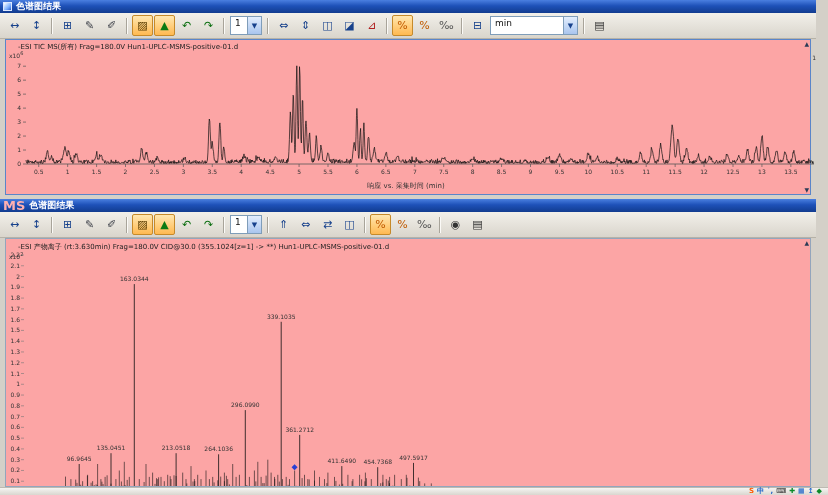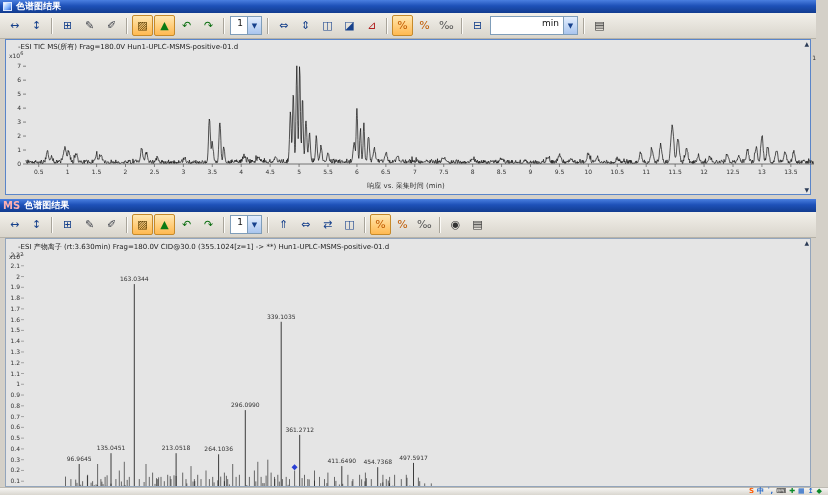--- a/index.html
+++ b/index.html
@@ -1,36 +1,36 @@
 <!DOCTYPE html>
 <html><head>
 <meta charset="utf-8">
 <style>
   html,body{margin:0;padding:0;background:#d4d0c8;}
   body{width:828px;height:495px;position:relative;overflow:hidden;
        font-family:"DejaVu Sans",sans-serif;font-size:9px;}
-  .panel{position:absolute;left:0;width:816px;text-align:right;}
+  .panel{position:absolute;left:0;width:816px;}
   .titlebar{height:13px;background:linear-gradient(to bottom,#4a7fe0 0%,#1e51b8 45%,#123c8f 100%);
             color:#fff;font-size:9px;font-weight:bold;display:flex;align-items:center;
             padding-left:3px;gap:4px;}
   .win-icon{width:9px;height:9px;background:linear-gradient(135deg,#ffffff,#7fb2ff 60%,#2a5fd0);
             border:1px solid #dce8ff;box-sizing:border-box;flex:0 0 auto;}
-  .icon-ms{font-size:10px;font-weight:bold;color:#ffb0b0;letter-spacing:0;}
+  .icon-ms{font-size:13px;font-weight:bold;color:#ffb0b0;letter-spacing:0;}
   .toolbar{height:25px;background:linear-gradient(#f2f0ea,#d9d5cc);display:flex;align-items:center;
            padding:0 4px;gap:1px;border-bottom:1px solid #b6b2a8;}
   .tb-btn{width:19px;height:19px;display:flex;align-items:center;justify-content:center;
           font-size:11px;line-height:1;border:1px solid transparent;border-radius:2px;cursor:default;}
   .tb-btn.active{background:linear-gradient(#ffe7b0,#ffb951);border:1px solid #c68a2a;}
   .tb-sep{width:1px;height:16px;background:#a8a49a;border-right:1px solid #fbfaf7;margin:0 3px;flex:0 0 auto;}
   .combo{height:17px;background:#fff;border:1px solid #7f9db9;display:flex;align-items:stretch;
          font-size:9px;margin:0 1px;}
   .combo .val{padding:1px 4px 0 4px;color:#111;flex:1 1 auto;}
   .combo .arrow{width:13px;background:linear-gradient(#e3eefd,#a9c5ee);color:#17418c;font-size:7px;
                 display:flex;align-items:center;justify-content:center;border-left:1px solid #7f9db9;}
-  .chart-wrap{margin:0 5px;background:#e5e5e5;position:relative;box-sizing:border-box;}
+  .chart-wrap{margin:0 5px;background:#fca5a5;position:relative;box-sizing:border-box;}
   #chrom-wrap{border:1px solid #5a85c9;height:156px;}
   #spec-wrap{border:1px solid #93a5bc;height:249px;}
   svg{display:block;}
   svg text{font-family:"DejaVu Sans",sans-serif;}
   .scroll-arrow{position:absolute;right:1px;font-size:6px;line-height:6px;color:#2a3a55;cursor:default;}
   .gap{position:absolute;left:0;width:828px;height:4px;background:#d4d0c8;}
   .taskbar{position:absolute;bottom:0;left:0;width:828px;height:8px;
            background:linear-gradient(#f6f5f2,#d9d6cf);border-top:1px solid #bdbab2;
            display:flex;justify-content:flex-end;align-items:center;gap:3px;padding-right:6px;
            box-sizing:border-box;}

